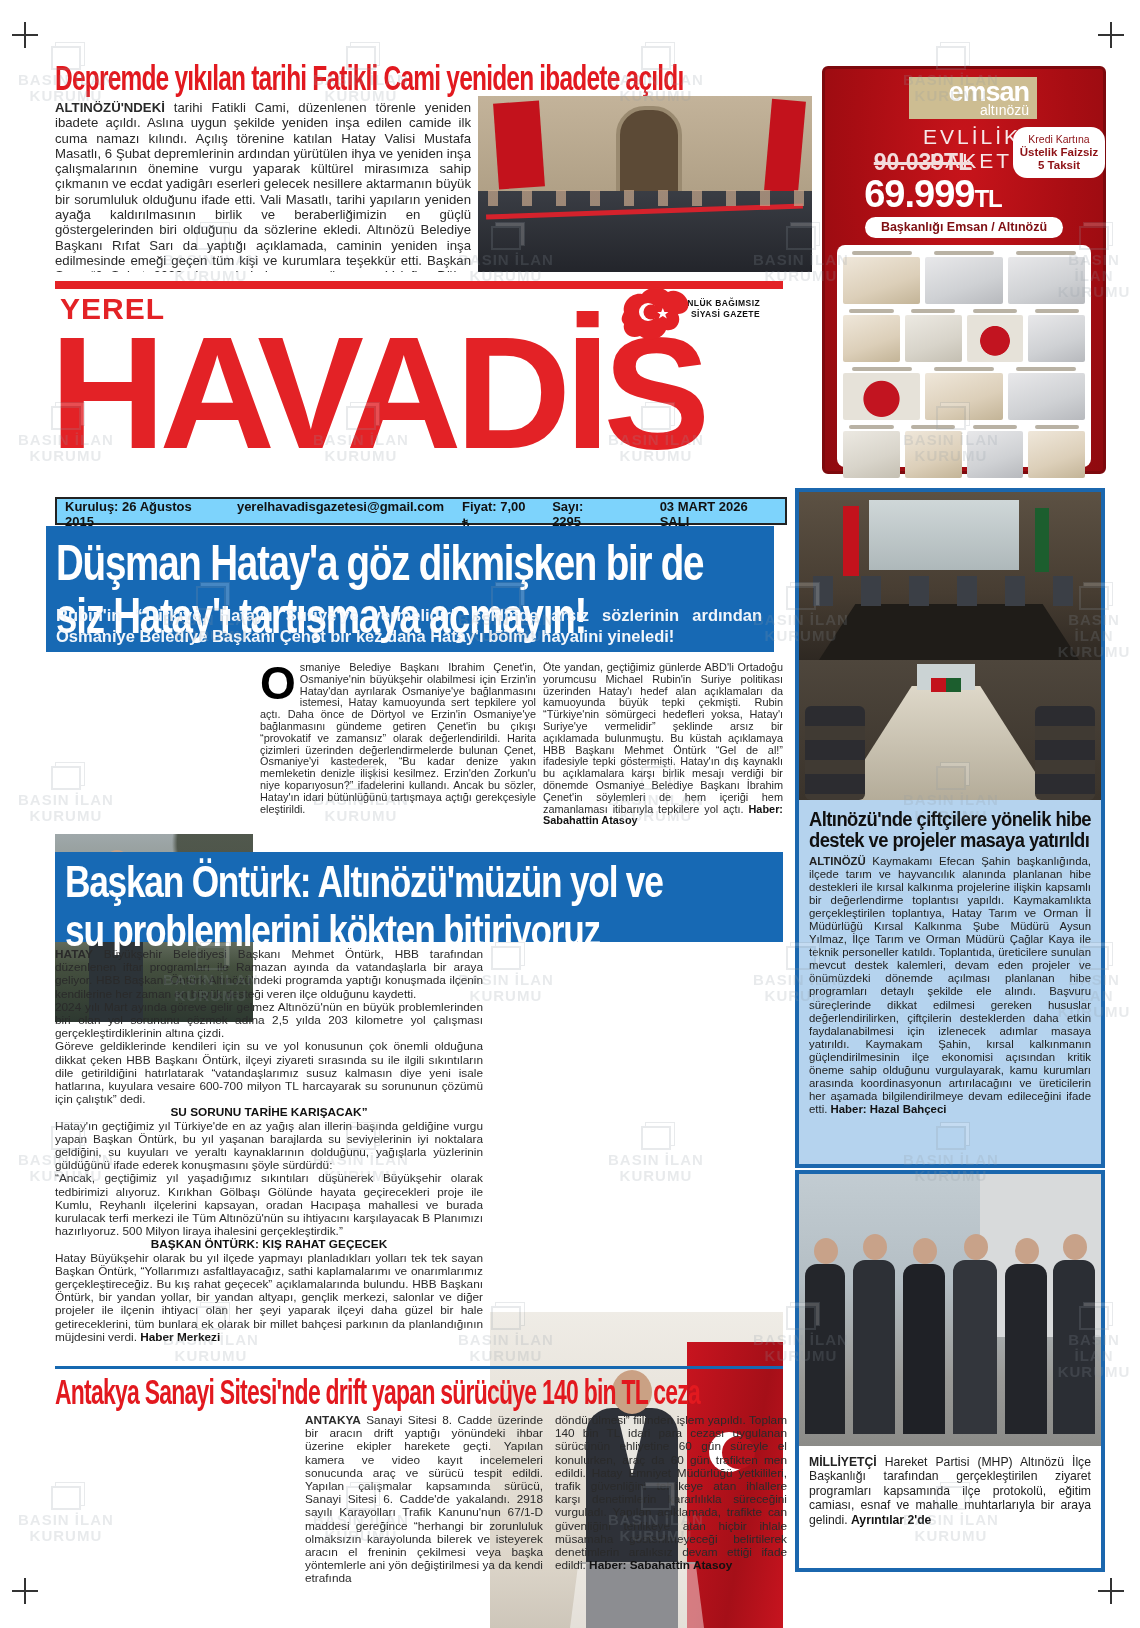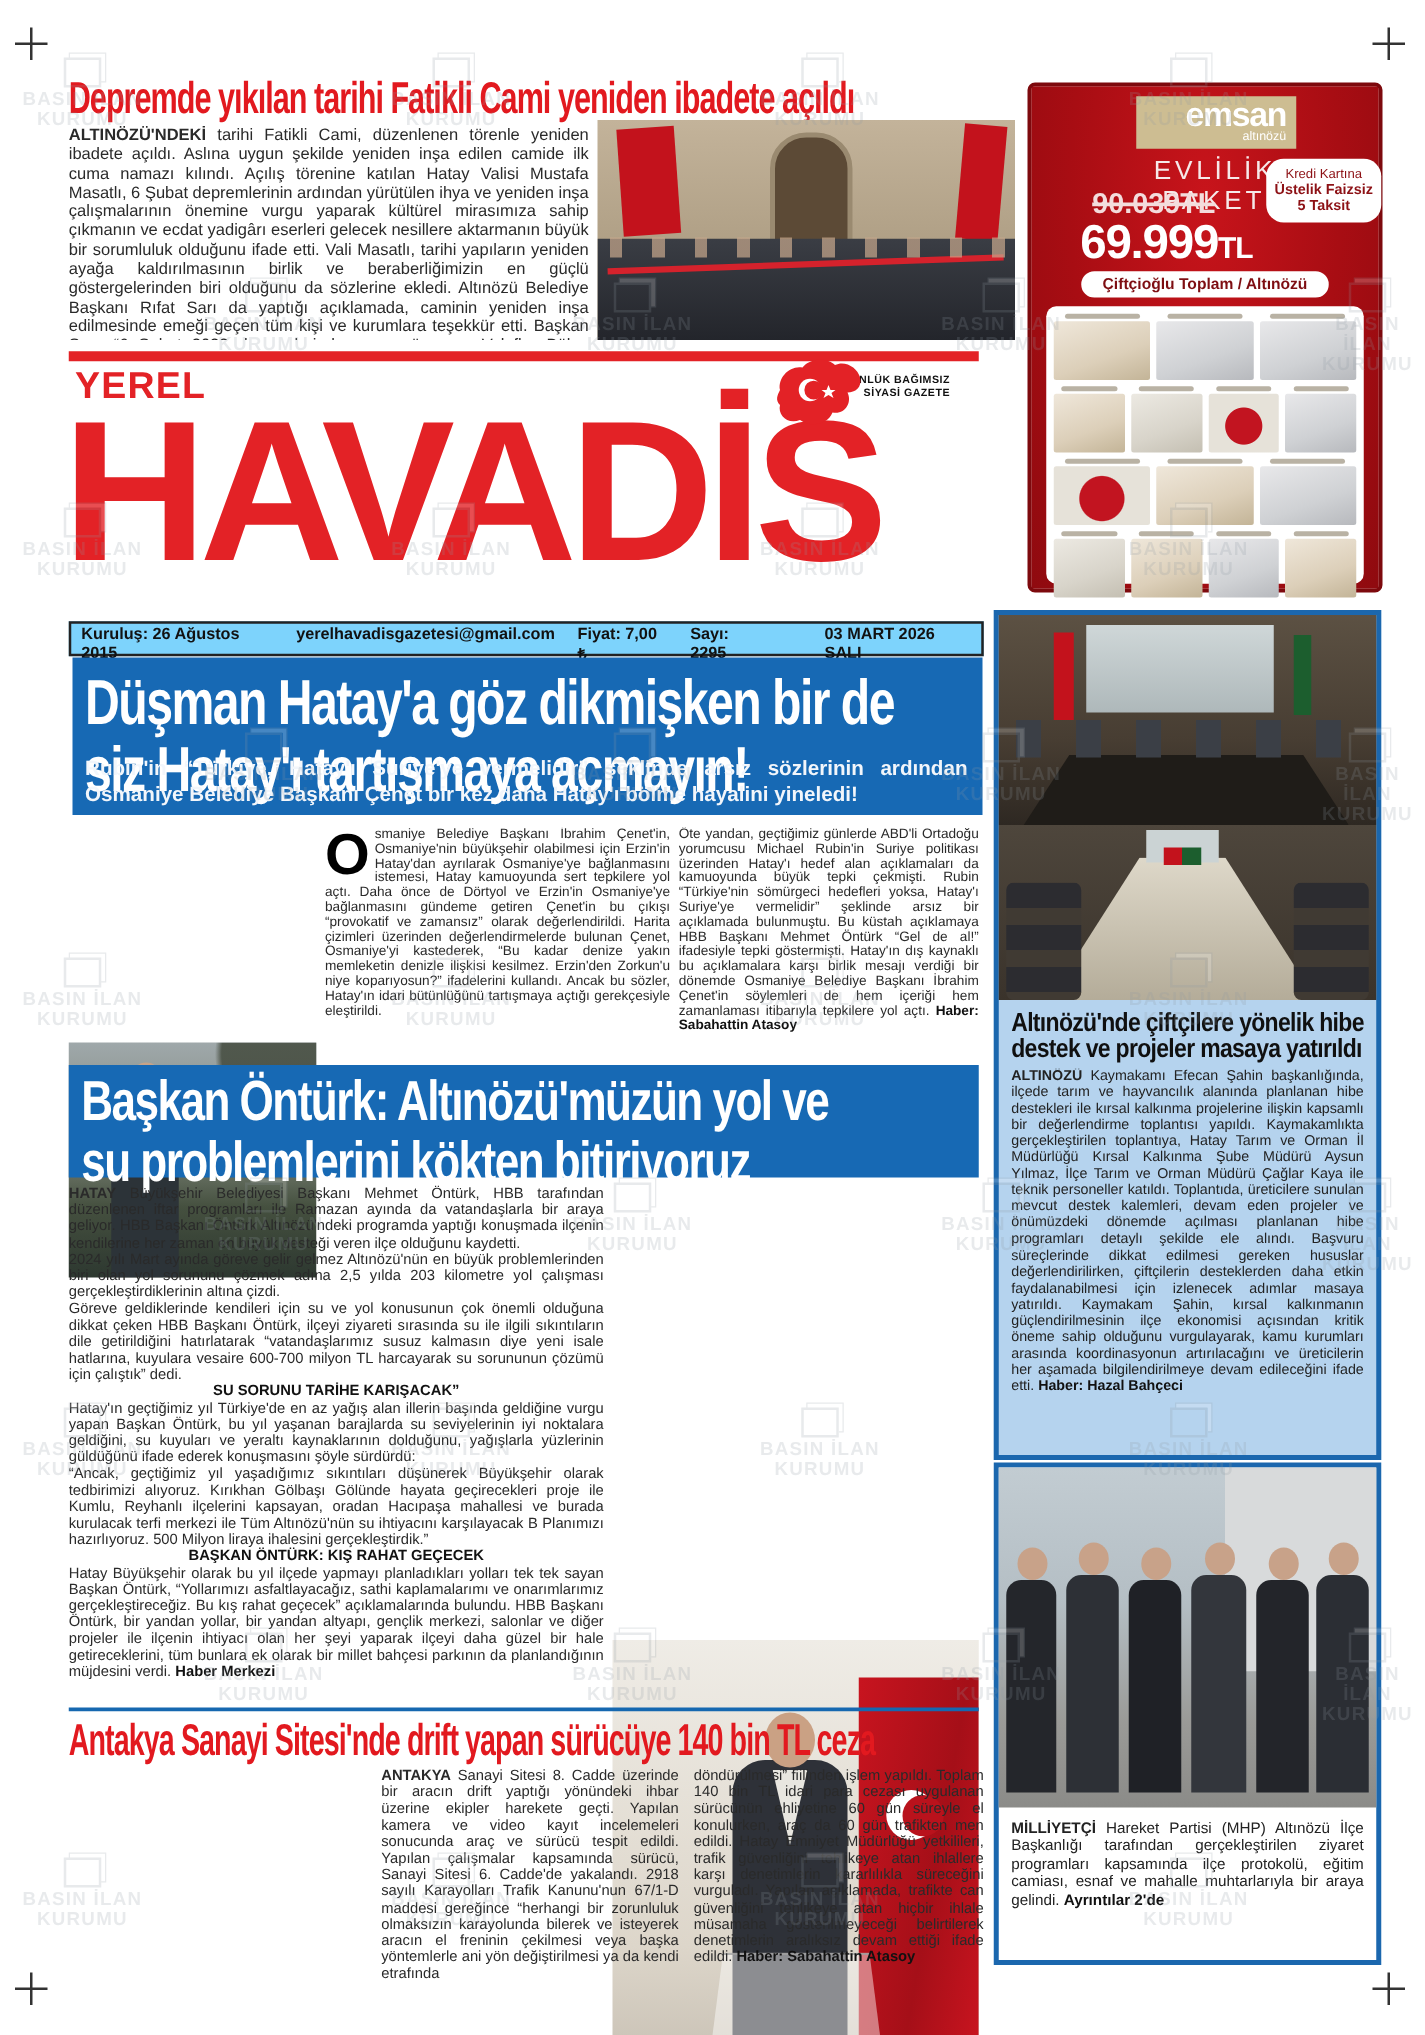--- a/index.html
+++ b/index.html
@@ -44,21 +44,21 @@
 
   
   #infobar{border:2px solid #222;background:#7dd3fc;display:flex;align-items:flex-start;
       font-size:13px;font-weight:700;color:#111;padding:0 8px;gap:18px;}
 
   
   #ad{background:radial-gradient(ellipse at 50% 22%, #c8141b 0%, #a80d13 55%, #8f0a0f 100%);
       border:3px solid #7d090d;border-radius:6px;}
   #ad-logo{background:#cdbd92;color:#fff;text-align:right;padding:2px 8px 4px 8px;}
   #ad-logo .brand{font-size:27px;font-weight:700;letter-spacing:-1px;display:block;line-height:26px;color:#fff;}
-  #ad-logo .brand-sub{font-size:10px;display:block;line-height:10px;color:#fff;}
+  #ad-logo .brand-sub{font-size:14px;display:block;line-height:10px;color:#fff;}
   #ad-title{color:#f6e9e9;font-size:21px;letter-spacing:3px;font-weight:400;}
   #ad-oldprice{color:#f3dcdc;font-size:23px;font-weight:700;text-decoration:line-through;text-decoration-thickness:3px;}
   #ad-price{color:#fff;font-size:38px;font-weight:800;letter-spacing:-1px;}
   #ad-price small{font-size:24px;}
   #ad-bubble{background:#fff;border-radius:14px;color:#8d1115;text-align:center;
       font-size:10.5px;line-height:13px;padding:6px 4px;}
   #ad-bubble b{font-size:11.5px;}
   #ad-dealer{background:#fff;border-radius:12px;color:#7e0e12;font-weight:800;font-size:12.5px;
       text-align:center;line-height:21px;}
   #ad-panel{background:#fff;border-radius:8px;padding:6px 6px 4px 6px;display:flex;flex-direction:column;gap:5px;}
@@ -113,21 +113,21 @@
     <div class="abs" id="ad-title" style="left:0px;top:56px;width:196px;text-align:right;">EVLİLİK PAKETİ</div>
     <div class="abs" id="ad-oldprice" style="left:0px;top:80px;width:196px;text-align:center;">90.039TL</div>
     <div class="abs" id="ad-bubble" style="left:188px;top:58px;width:84px;">
       <span>Kredi Kartına</span><br>
       <b>Üstelik Faizsiz</b><br>
       <b>5 Taksit</b>
     </div>
     <div class="abs" id="ad-price" style="left:0px;top:104px;width:216px;text-align:center;">
       <span>69.999</span><small>TL</small>
     </div>
-    <div class="abs" id="ad-dealer" style="left:40px;top:148px;width:198px;height:21px;">Çiftçioğlu Toplam / Altınözü</div>
+    <div class="abs" id="ad-dealer" style="left:40px;top:148px;width:198px;height:21px;">Başkanlığı Emsan / Altınözü</div>
     <div class="abs" id="ad-panel" style="left:12px;top:176px;width:242px;height:212px;">
       <div class="ad-row">
         <div class="ad-cell">
             <div class="ad-cap"></div>
             <div class="ad-img v3"></div>
           </div>
         <div class="ad-cell">
             <div class="ad-cap"></div>
             <div class="ad-img v2"></div>
           </div>
@@ -206,21 +206,21 @@
   </svg>
 
   <div class="abs" id="infobar" style="left:55px;top:497px;width:712px;height:24px;">
     <span>Kuruluş: 26 Ağustos 2015</span>
     <span>yerelhavadisgazetesi@gmail.com</span>
     <span>Fiyat: 7,00 ₺</span>
     <span>Sayı: 2295</span>
     <span style="margin-left:28px;">03 MART 2026 SALI</span>
   </div>
 
-  <div class="abs blue-box" style="left:58px;top:526px;width:728px;height:126px;padding:0;">
+  <div class="abs blue-box" style="left:46px;top:526px;width:728px;height:126px;padding:0;">
     <div style="padding:6px 10px 0 10px;">
       <span class="cond hl" style="font-size:47px;transform:scale(0.82,1.08);letter-spacing:-1.5px;">Düşman Hatay'a göz dikmişken bir de</span><br>
       <span class="cond hl" style="font-size:47px;transform:scale(0.82,1.08);letter-spacing:-1.5px;margin-top:-2px;">siz Hatay'ı tartışmaya açmayın!</span>
     </div>
     <div class="subhead" style="position:absolute;left:10px;bottom:5px;width:706px;">Rubin'in “Türkiye, Hatay'ı Suriye'ye vermelidir” şeklinde arsız sözlerinin ardından Osmaniye Belediye Başkanı Çenet bir kez daha Hatay'ı bölme hayalini yineledi!</div>
   </div>
 
   <div class="abs photo" style="left:55px;top:658px;width:198px;height:188px;background:linear-gradient(#9fa8aa 0%,#7d8579 45%,#45503f 70%,#2d3830 100%);">
     <div class="ph-el" style="left:34px;top:34px;width:54px;height:154px;background:#2c3338;border-radius:16px 16px 0 0;"></div>
     <div class="ph-el" style="left:50px;top:16px;width:24px;height:24px;border-radius:50%;background:#c7a388;"></div>

